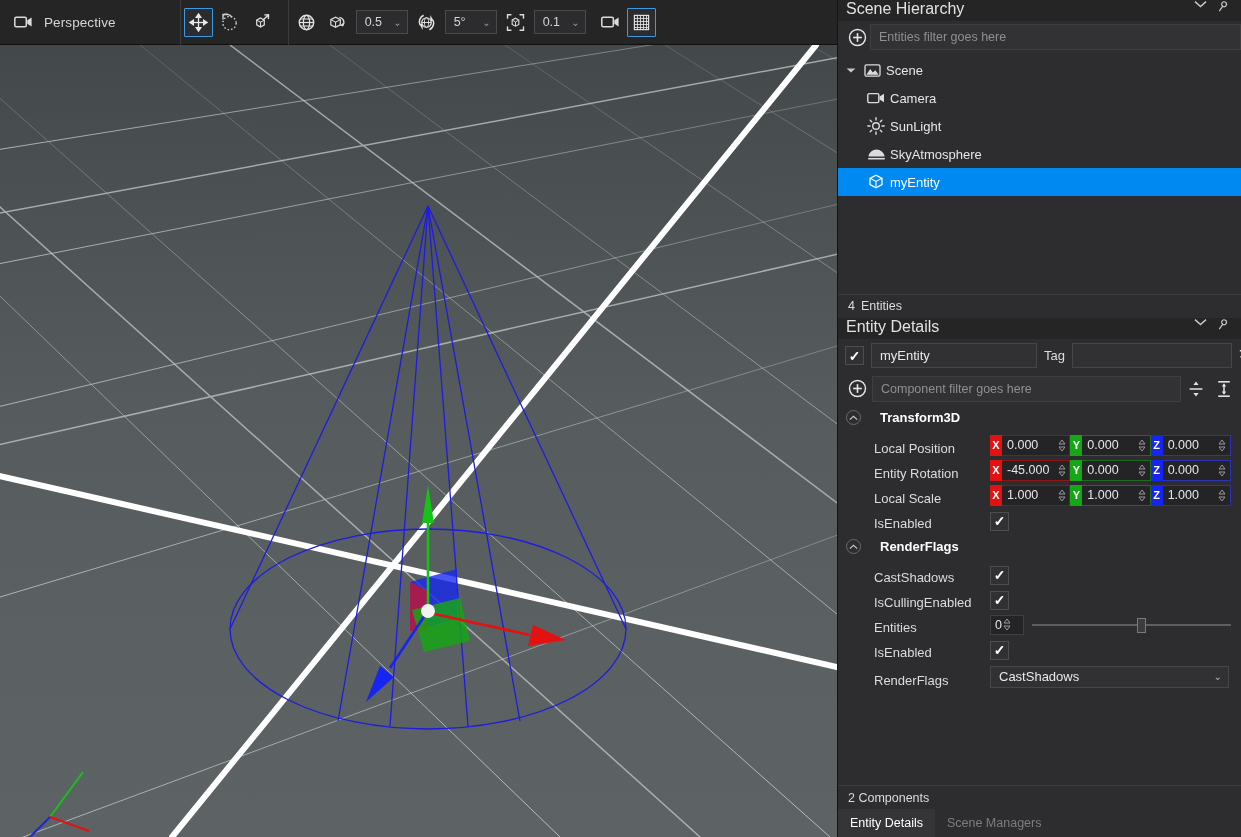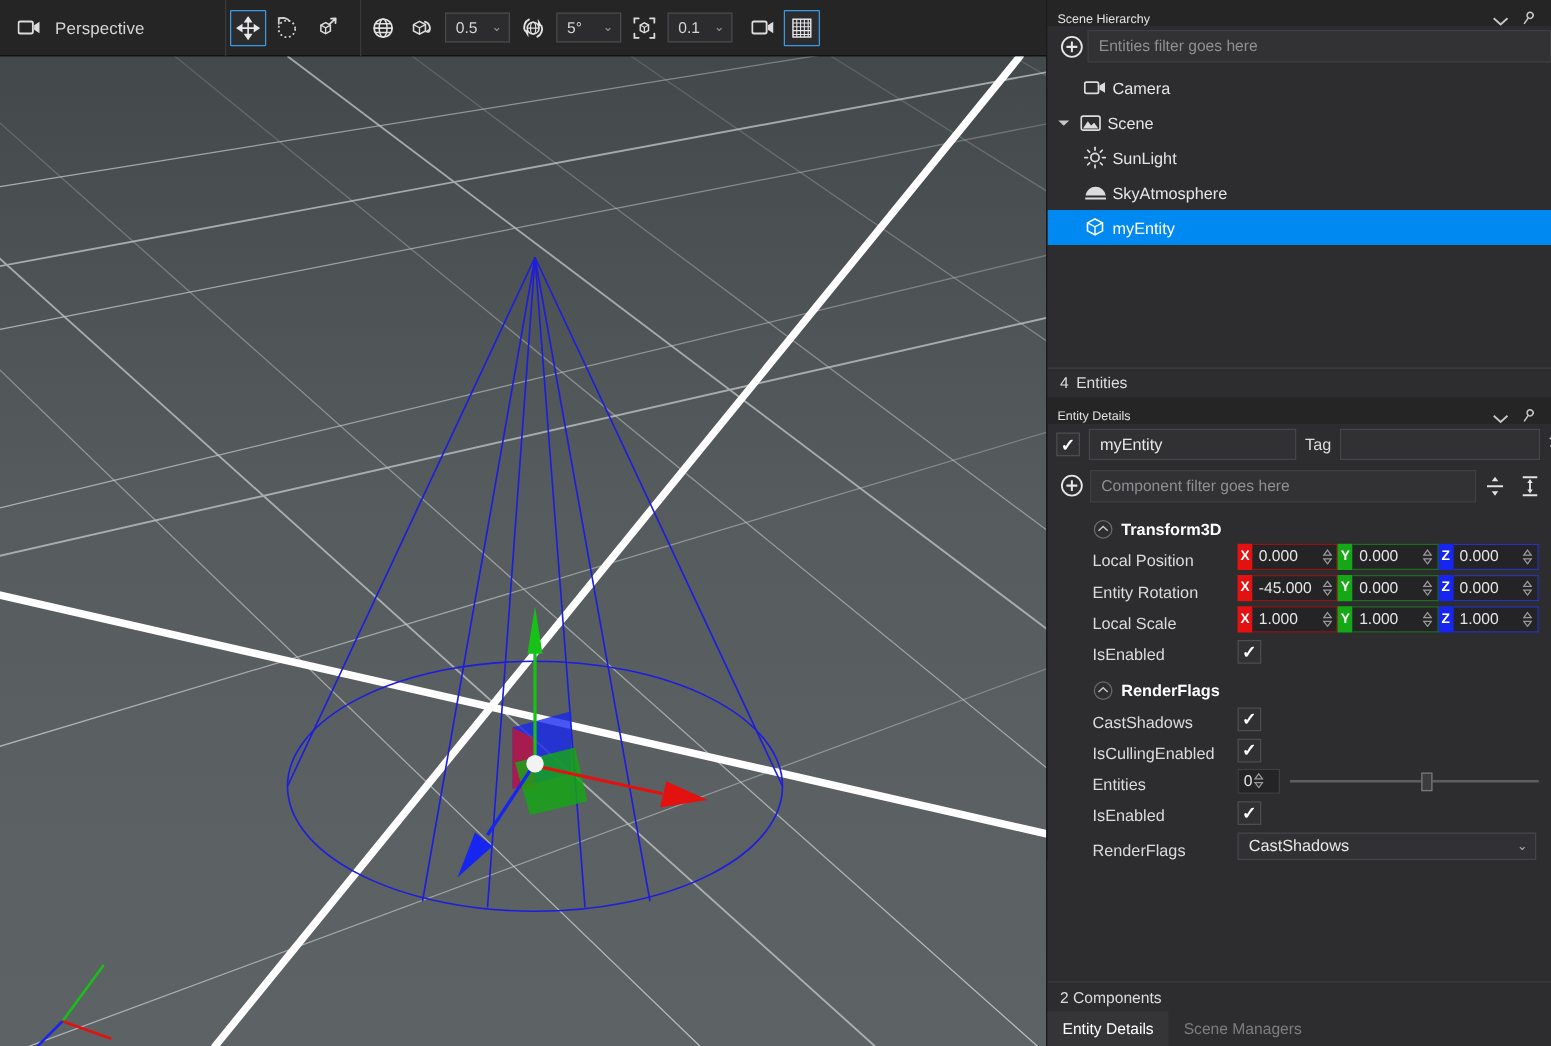--- a/index.html
+++ b/index.html
@@ -59,23 +59,23 @@
   
   #right-pane {
     width: 404px; height: 837px;
     background: #2d2d30;
     display: flex; flex-direction: column;
     flex: 0 0 404px;
     border-left: 1px solid #141414;
   }
   .panel-header {
     height: 21px; background: #252526;
-    display: flex; align-items: flex-end;
+    display: flex; align-items: flex-start;
     padding: 0 8px 0 8px;
-    color: #e2e2e2; font-size: 10px;
+    color: #e2e2e2; font-size: 16px;
     flex: 0 0 21px;
   }
   .panel-header .ph-title { flex: 1; }
   .panel-header .ph-icon { width: 22px; display: flex; justify-content: center; align-items:center; }
 
   
   .filter-row {
     height: 32px; display: flex; align-items: center;
     background: #2d2d30; padding: 0 0 0 6px; flex: 0 0 32px;
   }
@@ -125,22 +125,22 @@
   .tag-label { color: #dcdcdc; font-size: 13px; }
   .tag-field { width: 160px; }
   .run-icon-box { width: 28px; display:flex; align-items:center; justify-content:center; }
 
   .comp-filter-row { height: 32px; display: flex; align-items: center; padding: 0 4px 0 6px; gap: 2px;}
   .comp-filter-row .filter-input { flex: 1; }
   .mini-icon-btn { width: 26px; height: 26px; display:flex; align-items:center; justify-content:center; }
 
   
   .comp-header {
-    height: 26px; display: flex; align-items: flex-end; gap: 7px;
-    padding-left: 8px; color: #ffffff; font-size: 13px; font-weight: bold; margin-left: 29px;
+    height: 26px; display: flex; align-items: center; gap: 19px;
+    padding-left: 8px; color: #ffffff; font-size: 13px; font-weight: bold;
   }
   .twisty-circle {
     width: 15px; height: 15px; border-radius: 50%;
     border: 1px solid #6a6a6d; display: flex; align-items: center; justify-content: center;
   }
   .prop-row { height: 25px; display: flex; align-items: flex-end; }
   .prop-label { width: 152px; padding-left: 36px; color: #dcdcdc; font-size: 13px; }
   .prop-ctl { flex: 1; display: flex; align-items: center; }
 
   
@@ -456,43 +456,43 @@
           <circle cx="10" cy="10" r="8.4" fill="none" stroke="#e6e6e6" stroke-width="1.5"></circle>
           <line x1="10" y1="5.4" x2="10" y2="14.6" stroke="#e6e6e6" stroke-width="1.7"></line>
           <line x1="5.4" y1="10" x2="14.6" y2="10" stroke="#e6e6e6" stroke-width="1.7"></line>
         </svg>
       </span>
       <input class="filter-input" type="text" placeholder="Entities filter goes here" style="">
     </div>
 
     <div id="tree">
 
+      <div class="tree-row">
+        <span class="tree-twisty">
+          <svg class="ic" width="10" height="7" viewBox="0 0 10 7">
+              <path d="M0.6 1.4 L5 5.6 L9.4 1.4 Z" fill="#c6c6c6"></path>
+            </svg>
+        </span>
+        <span class="tree-icon">
+          <svg class="ic" width="17" height="15" viewBox="0 0 18 16">
+            <rect x="1" y="2" width="16" height="12" rx="1.6" fill="none" stroke="#dcdcdc" stroke-width="1.4"></rect>
+            <path d="M2.4 12.6 L6.6 6.4 L9.4 10 L12 7.6 L15.6 12.6 Z" fill="#dcdcdc"></path>
+          </svg>
+        </span>
+        <span class="tree-label">Scene</span>
+      </div>
+
       <div class="tree-row indent-1">
         <span class="tree-icon">
           <svg class="ic" width="19" height="14" viewBox="0 0 19 14">
             <rect x="0.8" y="2.6" width="11" height="9" rx="1.3" fill="none" stroke="#dcdcdc" stroke-width="1.4"></rect>
             <path d="M12.6 5.4 L17 2.8 L17 11.2 L12.6 8.6 Z" fill="#dcdcdc"></path>
           </svg>
         </span>
         <span class="tree-label">Camera</span>
-      </div>
-
-      <div class="tree-row">
-        <span class="tree-twisty">
-          <svg class="ic" width="10" height="7" viewBox="0 0 10 7">
-              <path d="M0.6 1.4 L5 5.6 L9.4 1.4 Z" fill="#c6c6c6"></path>
-            </svg>
-        </span>
-        <span class="tree-icon">
-          <svg class="ic" width="17" height="15" viewBox="0 0 18 16">
-            <rect x="1" y="2" width="16" height="12" rx="1.6" fill="none" stroke="#dcdcdc" stroke-width="1.4"></rect>
-            <path d="M2.4 12.6 L6.6 6.4 L9.4 10 L12 7.6 L15.6 12.6 Z" fill="#dcdcdc"></path>
-          </svg>
-        </span>
-        <span class="tree-label">Scene</span>
       </div>
 
       <div class="tree-row indent-1">
         <span class="tree-icon">
           <svg class="ic" width="18" height="18" viewBox="0 0 18 18">
             <circle cx="9" cy="9" r="3.3" fill="none" stroke="#dcdcdc" stroke-width="1.4"></circle>
             <g stroke="#dcdcdc" stroke-width="1.4" stroke-linecap="round">
               <line x1="9" y1="0.8" x2="9" y2="3"></line>
                 <line x1="9" y1="15" x2="9" y2="17.2"></line>
               <line x1="0.8" y1="9" x2="3" y2="9"></line>

